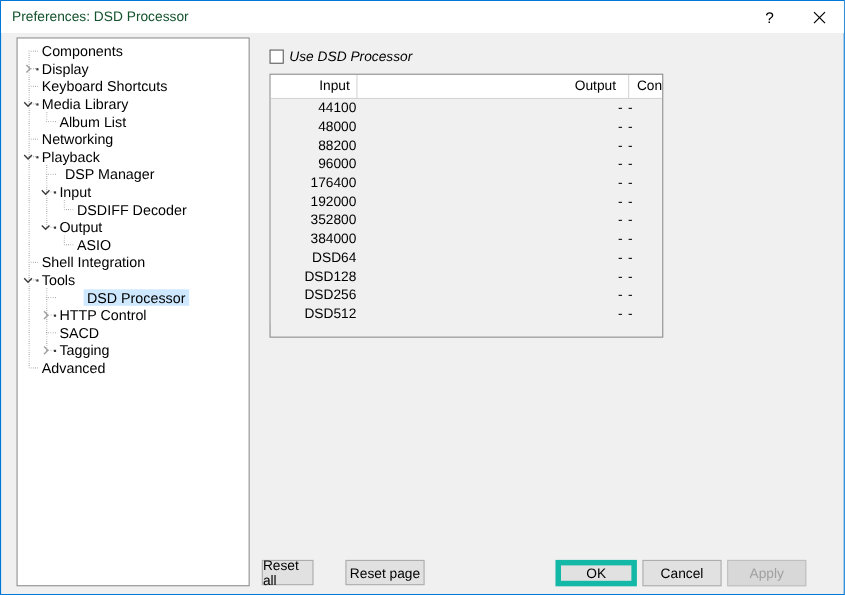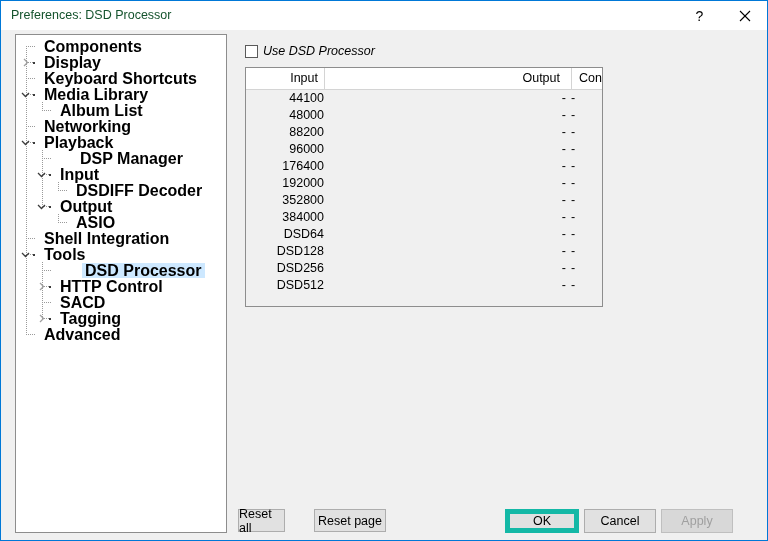--- a/index.html
+++ b/index.html
@@ -67,28 +67,27 @@
     top: 33px;
     width: 212px;
     height: 499px;
     box-sizing: border-box;
     background: #ffffff;
     border: 1px solid #8d8d8d;
     overflow: hidden;
   }
   .tree-item {
     position: absolute;
-    left: 6px;
+    left: 0;
     height: 16px;
     line-height: 16px;
     white-space: nowrap;
-    font-size: 16px;
+    font-size: 13px;
     display: flex;
     align-items: center;
-    font-weight: bold;
   }
   .tree-label {
     padding: 0 3px;
     height: 15px;
     line-height: 15px;
   }
   .tree-item.selected .tree-label {
     background: #cde8ff;
   }
   
@@ -294,21 +293,21 @@
       <div class="arrow" style="left: 4px; top: 99px;">
         <svg width="9" height="9" viewBox="0 0 9 9">
           <polyline points="1,3 4.5,6.5 8,3" fill="none" stroke="#3c3c3c" stroke-width="1.3"></polyline>
         </svg>
       </div>
       <div class="dot" style="left: 17px; top: 107px;"></div>
       <div class="tree-item" style="top: 99px; padding-left: 19px;">
         <span class="tree-label">Playback</span>
       </div>
       <div class="stub" style="left: 26px; top: 123px; width: 9px;"></div>
-      <div class="tree-item" style="top: 115px; padding-left: 55px;">
+      <div class="tree-item" style="top: 115px; padding-left: 40px;">
         <span class="tree-label">DSP Manager</span>
       </div>
       <div class="stub" style="left: 26px; top: 139px; width: 9px;"></div>
       <div class="arrow" style="left: 20px; top: 131px;">
         <svg width="9" height="9" viewBox="0 0 9 9">
           <polyline points="1,3 4.5,6.5 8,3" fill="none" stroke="#3c3c3c" stroke-width="1.3"></polyline>
         </svg>
       </div>
       <div class="dot" style="left: 33px; top: 139px;"></div>
       <div class="tree-item" style="top: 131px; padding-left: 35px;">

